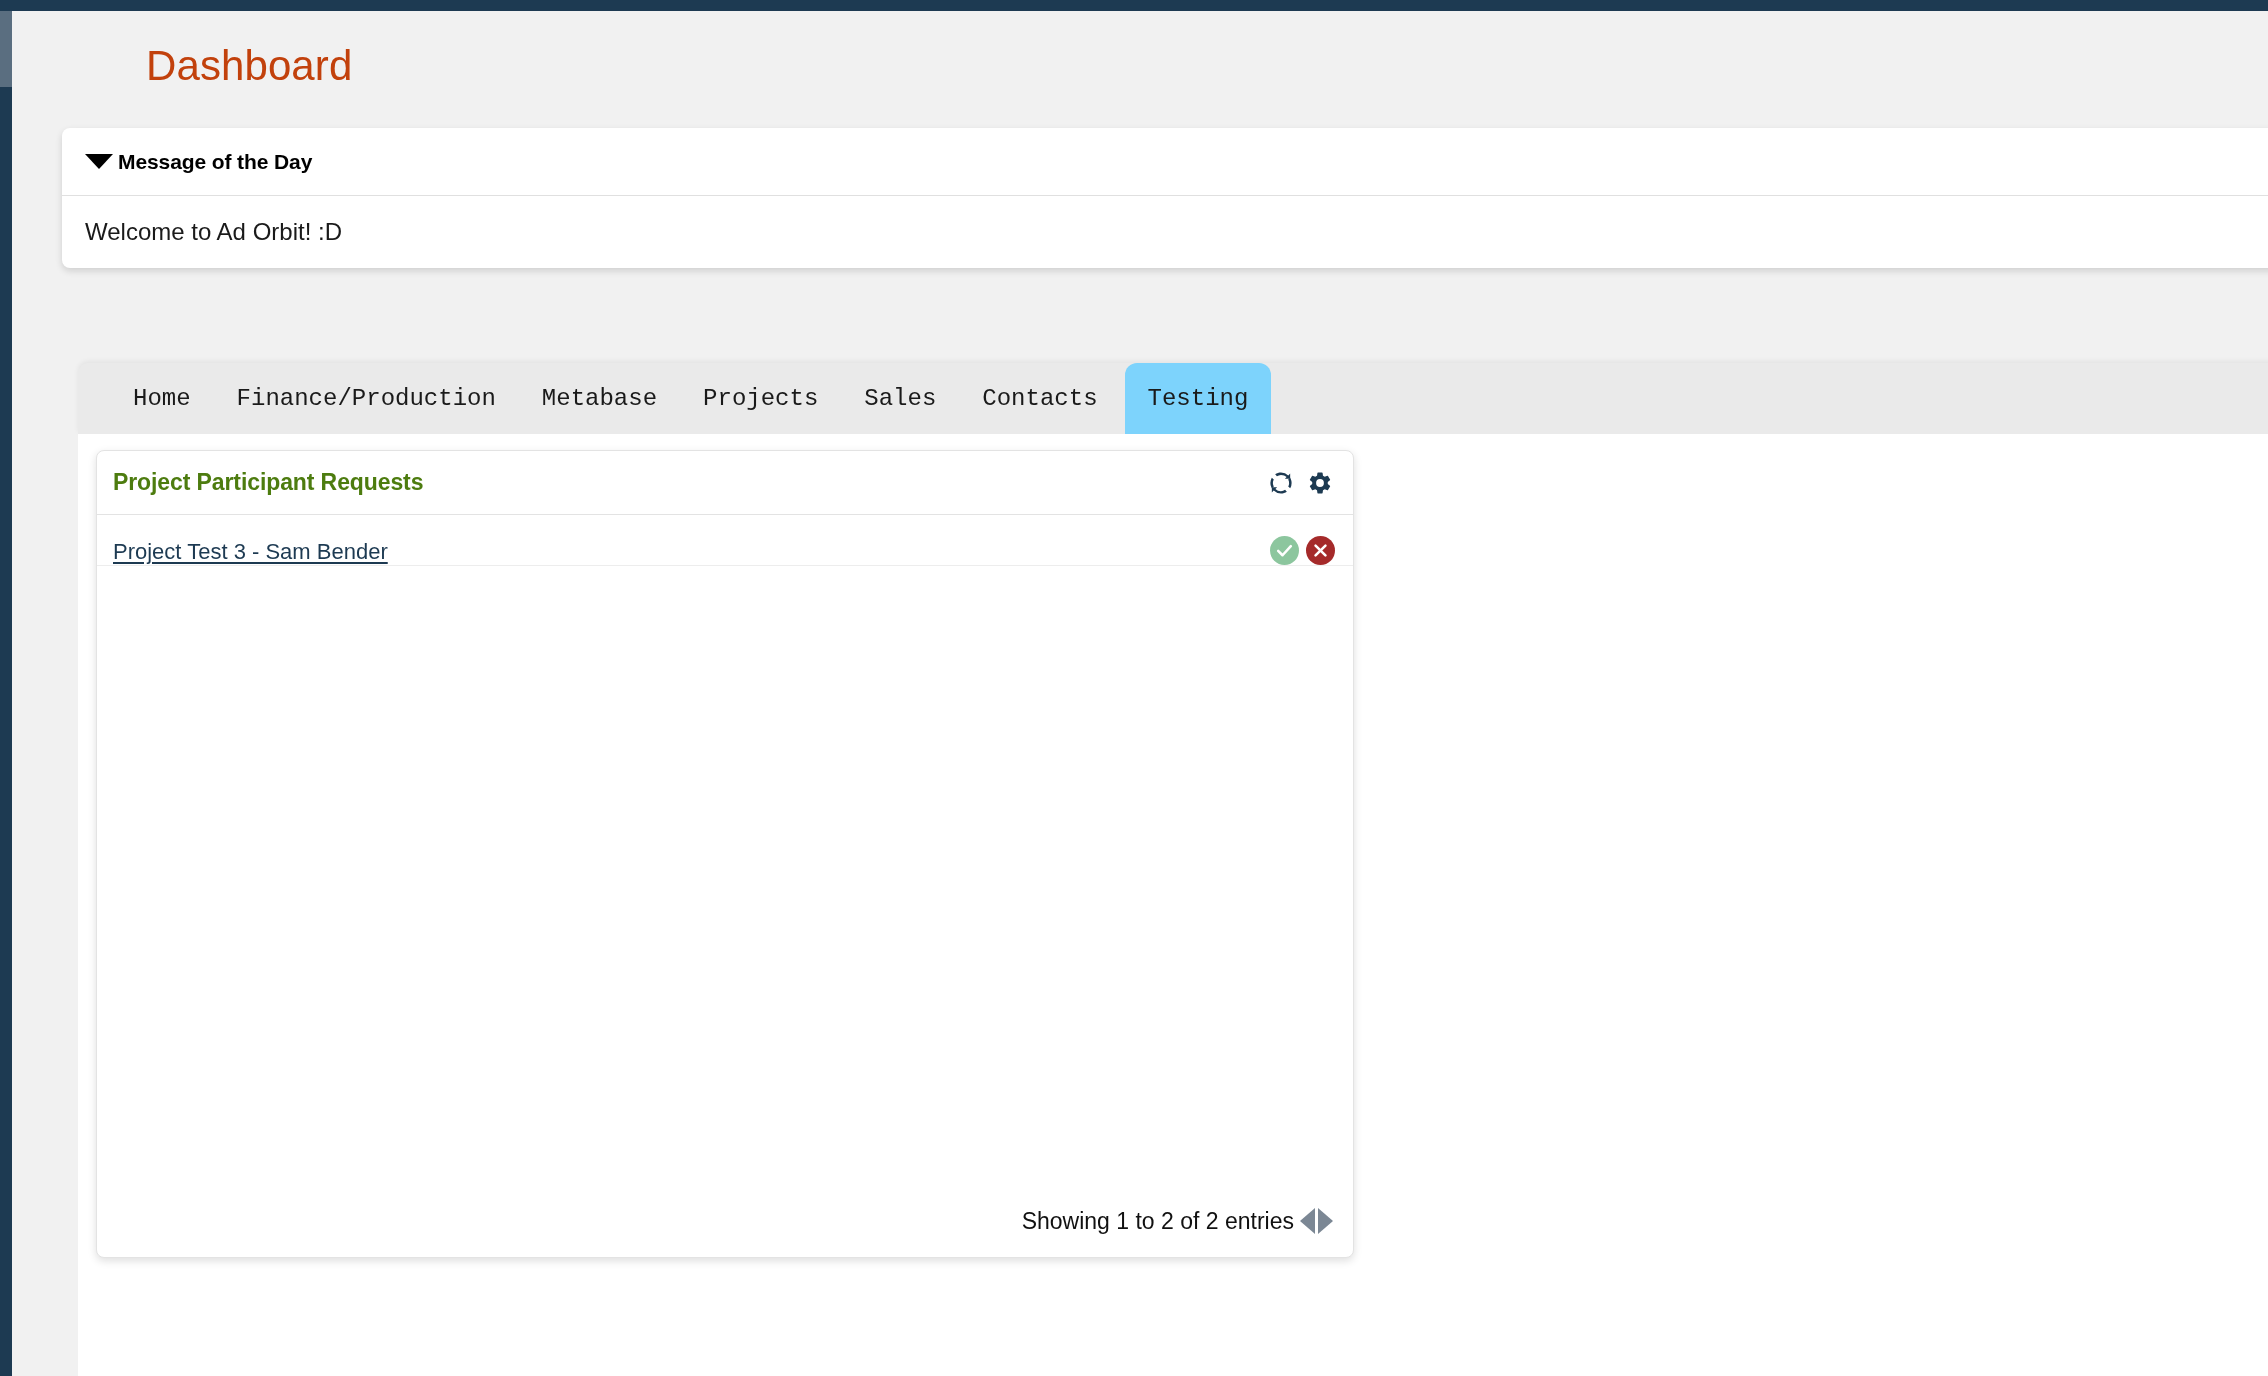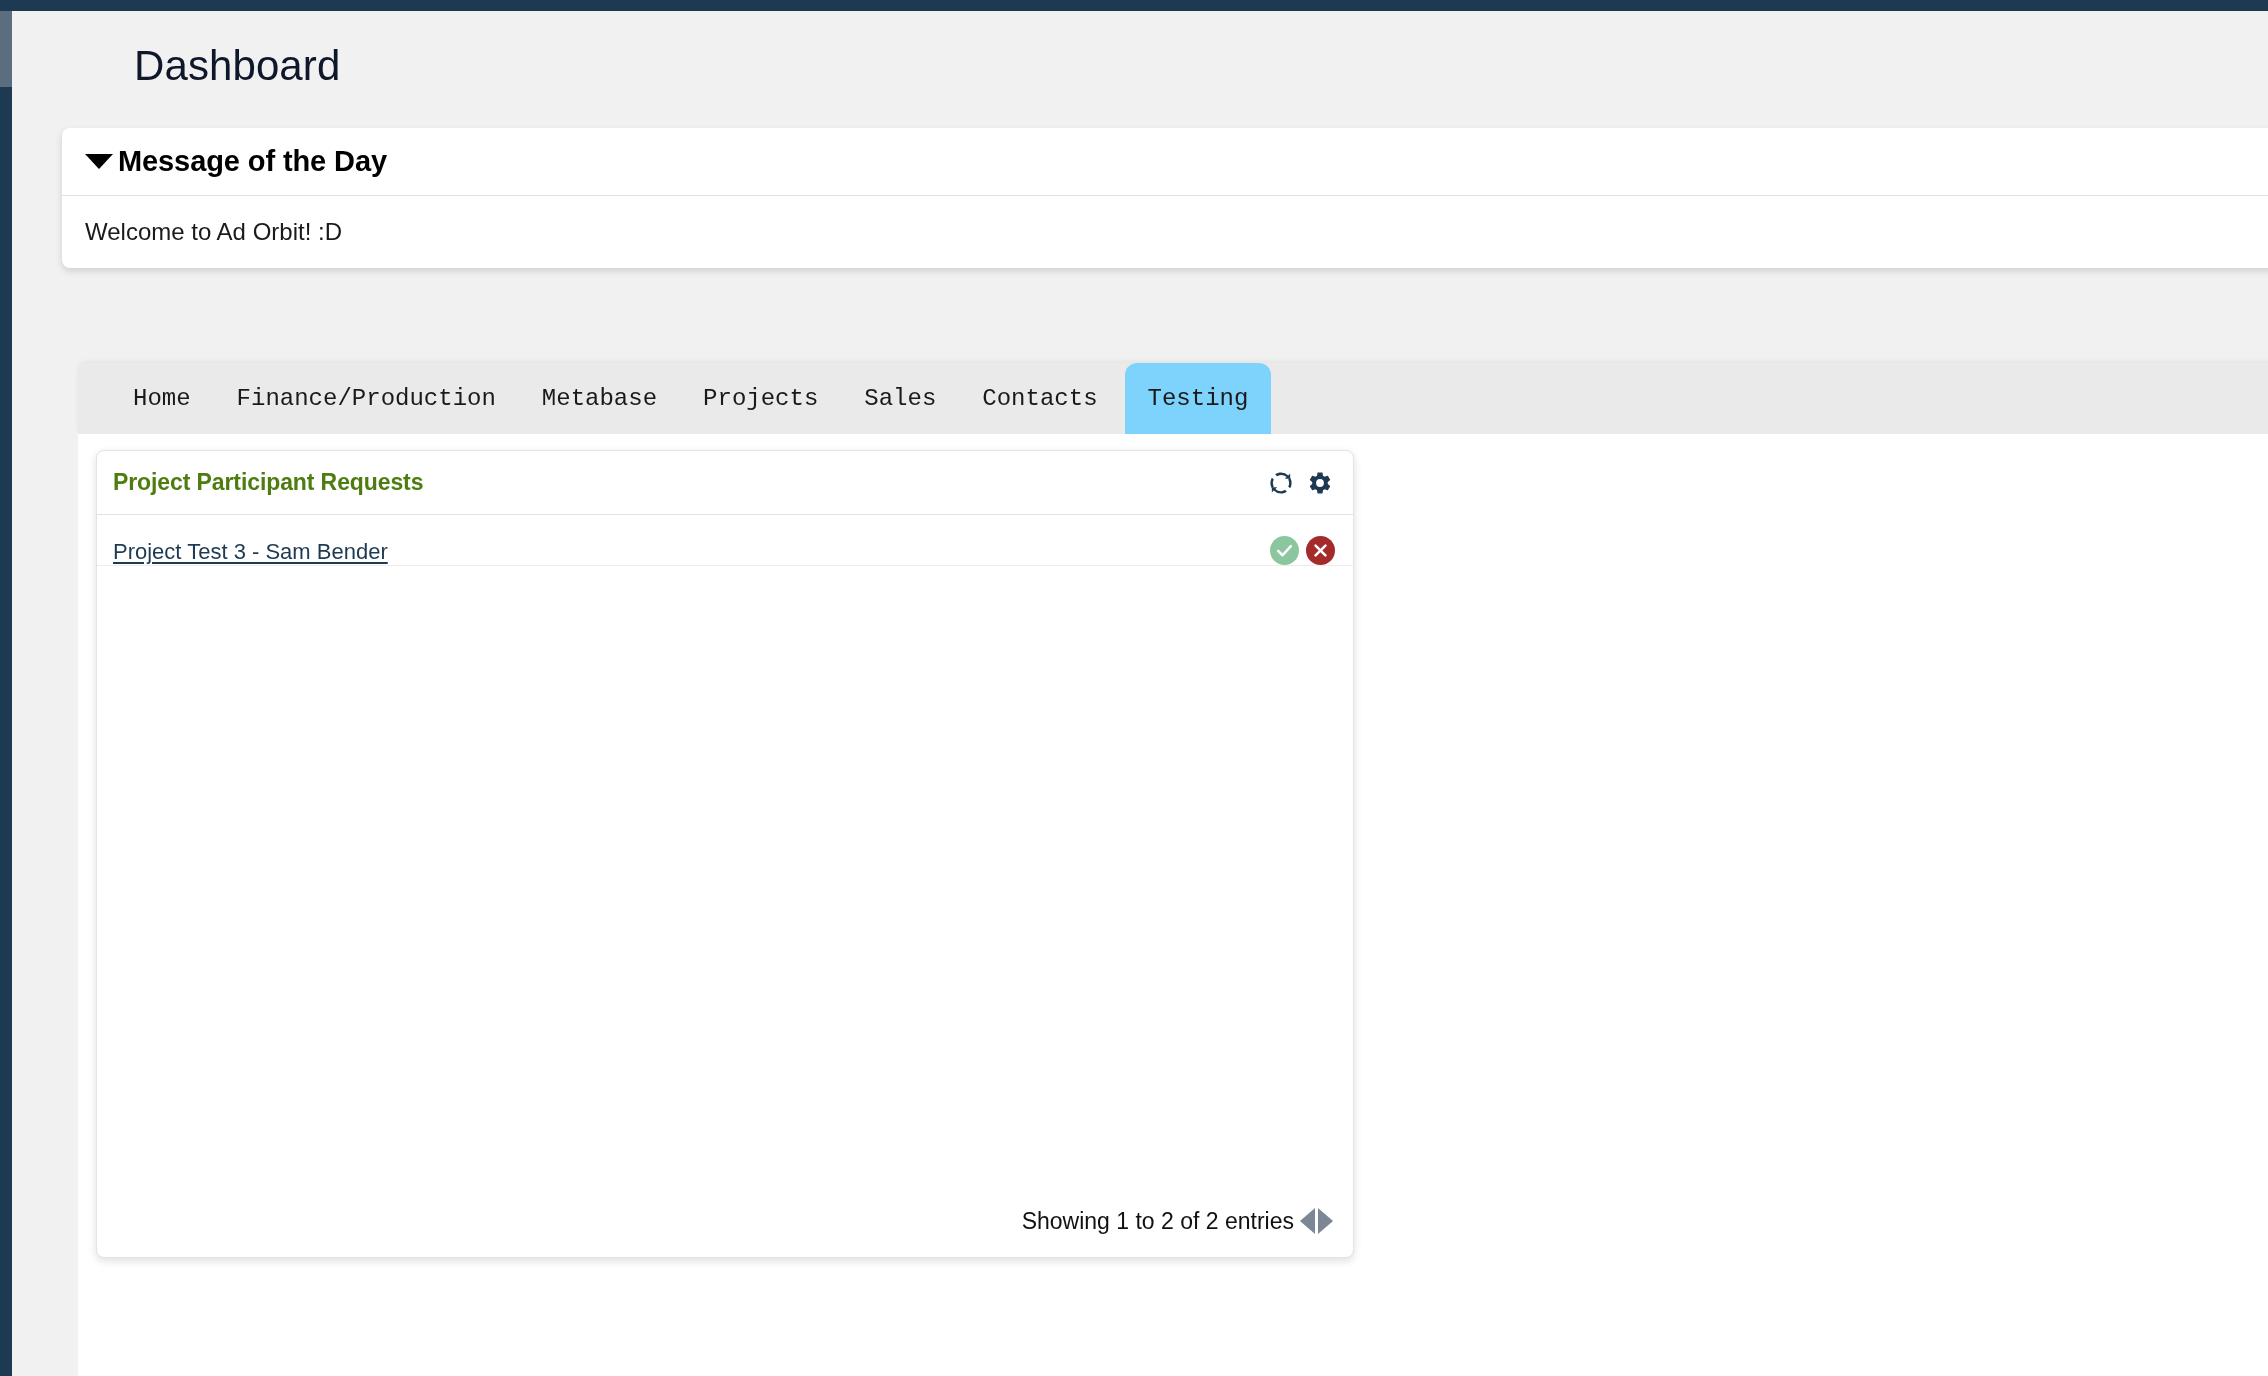--- a/index.html
+++ b/index.html
@@ -49,24 +49,24 @@
   
   .content {
     position: absolute;
     top: 11px; left: 12px;
     width: 2256px; height: 1365px;
     background: #f1f1f1;
   }
 
   .page-title {
     position: absolute;
-    top: 30px; left: 122px;
+    top: 30px; left: 134px;
     font-size: 42px;
     font-weight: 400;
-    color: #0f172a;
+    color: #c2410c;
     letter-spacing: 0.1px;
     line-height: 1.2;
   }
 
   
   .motd-card {
     position: absolute;
     top: 117px; left: 50px;
     width: 2226px;
     background: #ffffff;
@@ -84,21 +84,21 @@
   }
   .caret-down {
     width: 0; height: 0;
     border-left: 14px solid transparent;
     border-right: 14px solid transparent;
     border-top: 15px solid #000000;
     margin-right: 5px;
     flex: none;
   }
   .motd-title {
-    font-size: 29px;
+    font-size: 21px;
     font-weight: 700;
     color: #000000;
     letter-spacing: -0.1px;
   }
   .motd-body {
     height: 72px;
     display: flex;
     align-items: center;
     padding-left: 23px;
     font-size: 24px;

